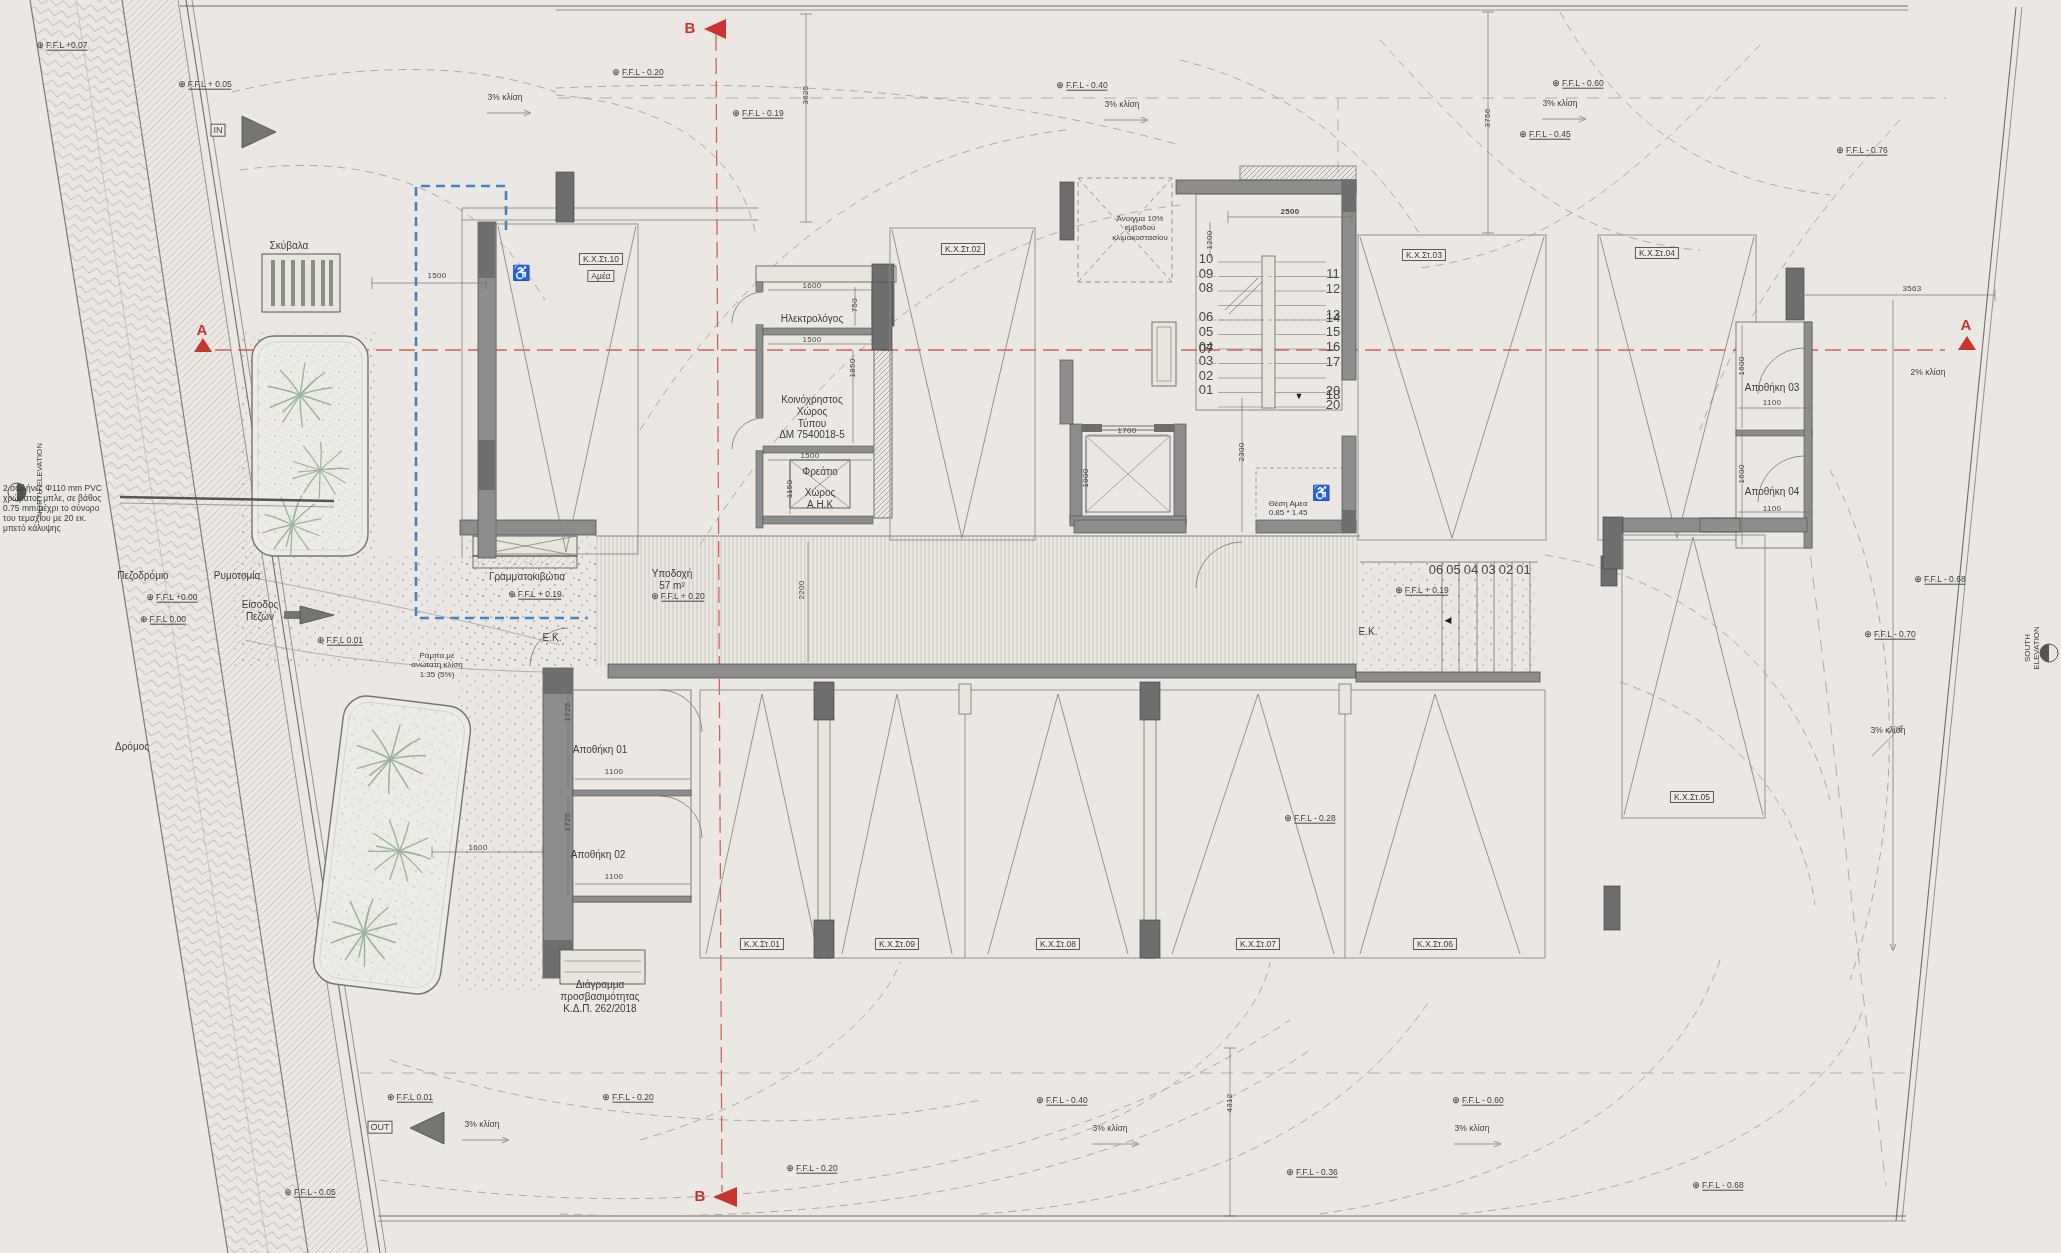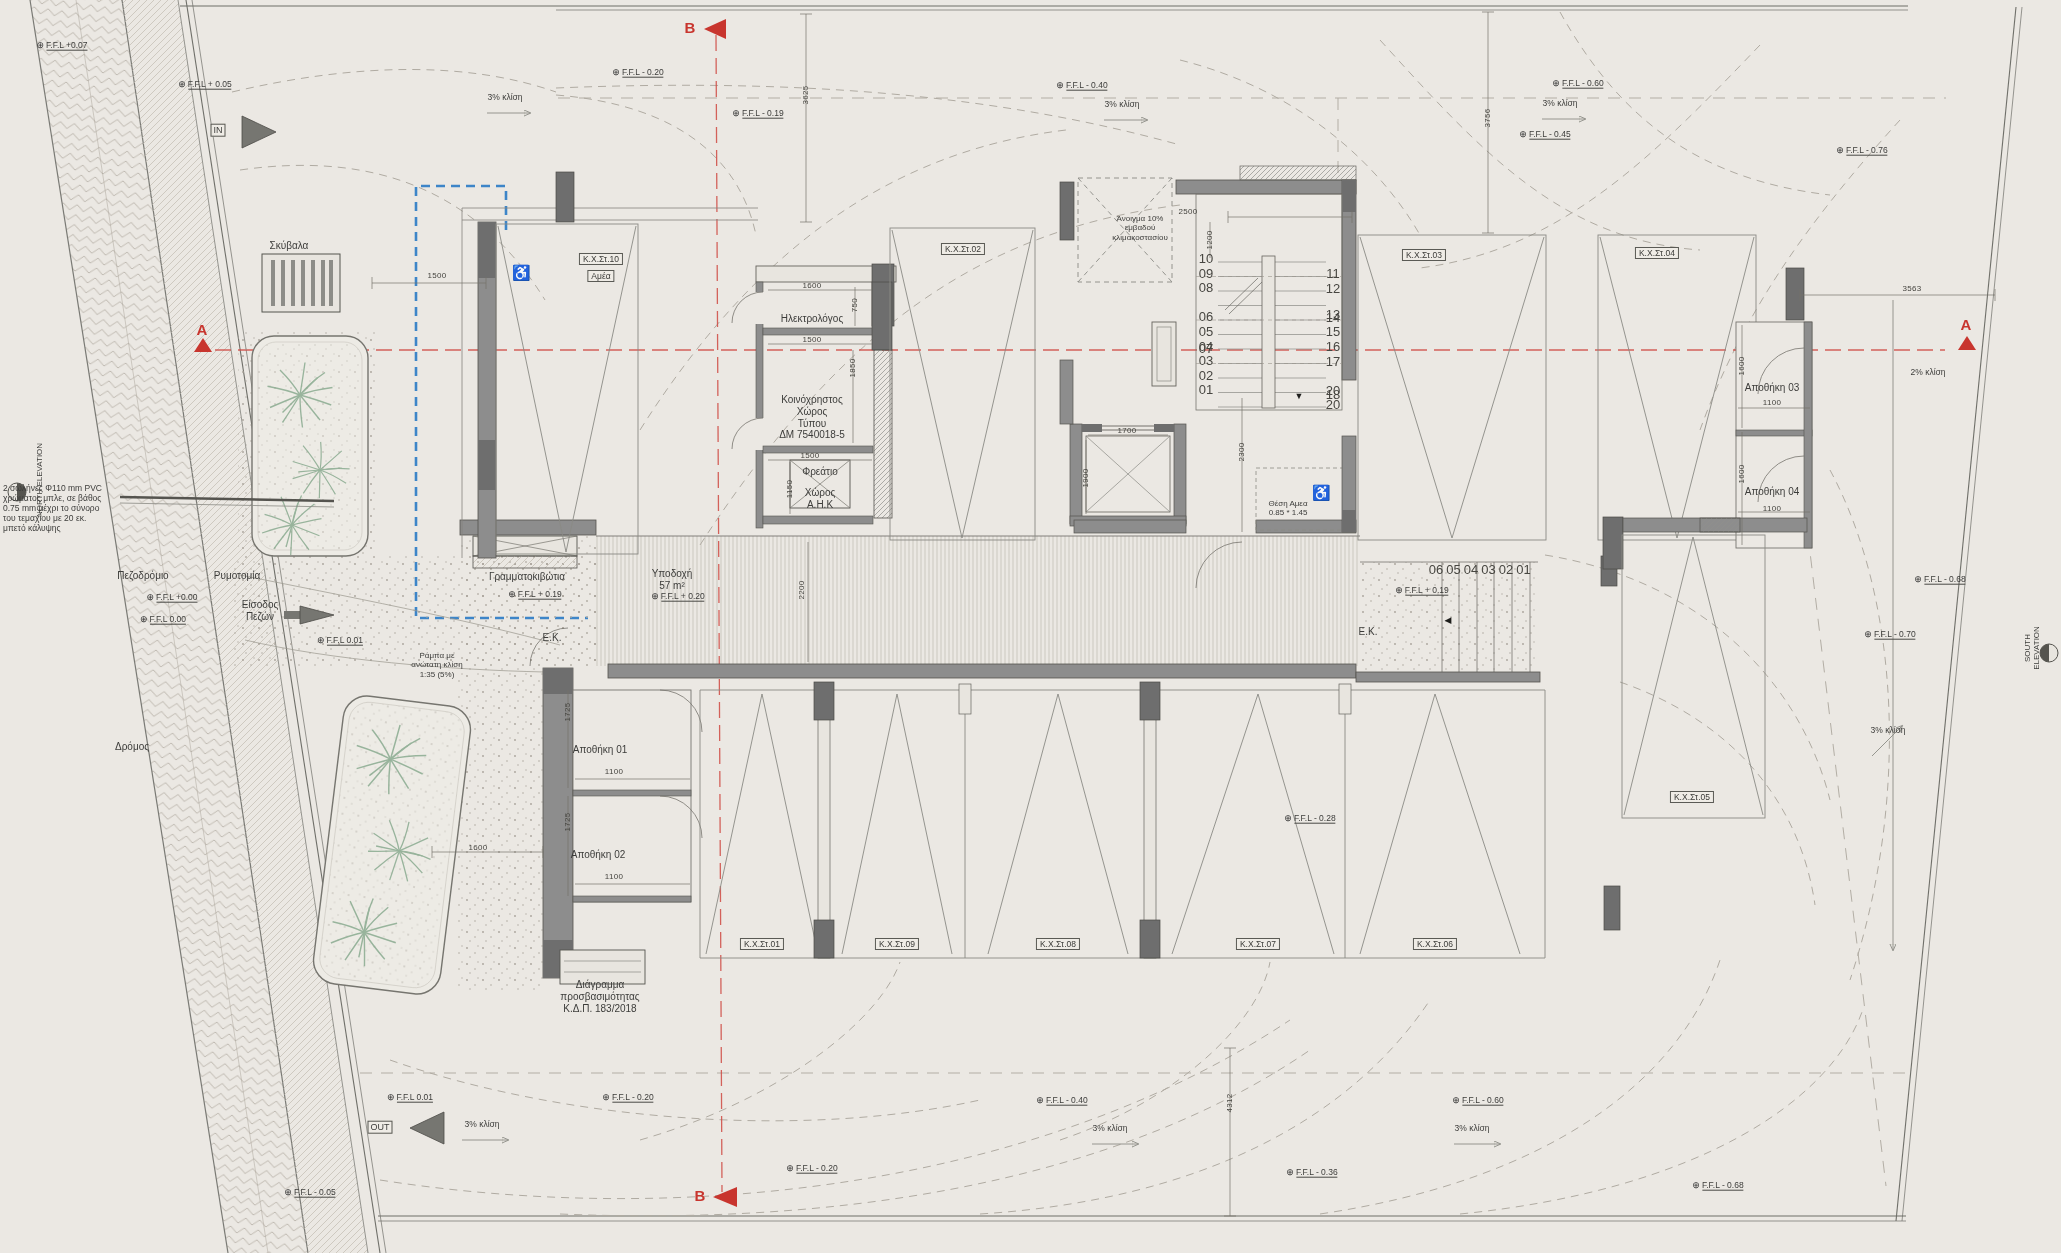--- a/index.html
+++ b/index.html
@@ -510,21 +510,21 @@
       <div class="lbl room" style="left: 598px; top: 855px; transform: translate(-50%, -50%);">Αποθήκη 02</div>
       <div class="lbl room" style="left: 1772px; top: 388px; transform: translate(-50%, -50%);">Αποθήκη 03</div>
       <div class="lbl room" style="left: 1772px; top: 492px; transform: translate(-50%, -50%);">Αποθήκη 04</div>
       <div class="lbl tiny" style="left: 1288px; top: 508px; transform: translate(-50%, -50%);">Θέση Αμεα
 0.85 * 1.45</div>
       <div class="lbl tiny" style="left: 1140px; top: 228px; transform: translate(-50%, -50%);">Άνοιγμα 10%
 εμβαδού
 κλιμακοστασίου</div>
       <div class="lbl room" style="left: 600px; top: 997px; transform: translate(-50%, -50%);">Διάγραμμα
 προσβασιμότητας
-Κ.Δ.Π. 183/2018</div>
+Κ.Δ.Π. 262/2018</div>
       <div class="lbl tiny" style="left: 437px; top: 665px; transform: translate(-50%, -50%);">Ράμπα με
 ανώτατη κλίση
 1:35 (5%)</div>
       <div class="lbl room" style="left: 143px; top: 576px; transform: translate(-50%, -50%);">Πεζοδρόμιο</div>
       <div class="lbl room" style="left: 237px; top: 576px; transform: translate(-50%, -50%);">Ρυμοτομία</div>
       <div class="lbl room" style="left: 260px; top: 611px; transform: translate(-50%, -50%);">Είσοδος
 Πεζών</div>
       <div class="lbl room" style="left: 132px; top: 747px; transform: translate(-50%, -50%);">Δρόμος</div>
       <div class="lbl note" style="left: 3px; top: 508px; transform: translate(0px, -50%);">2 σωλήνες Φ110 mm PVC
 χρώματος μπλε, σε βάθος
@@ -540,21 +540,21 @@
       <div class="lbl sec" style="left: 202px; top: 330px; transform: translate(-50%, -50%);">A</div>
       <div class="lbl sec" style="left: 1966px; top: 325px; transform: translate(-50%, -50%);">A</div>
       <div class="lbl glyph" style="left: 1299px; top: 396px; transform: translate(-50%, -50%);">▼</div>
       <div class="lbl glyph" style="left: 1448px; top: 620px; transform: translate(-50%, -50%);">◀</div>
       <div class="lbl wc" style="left: 522px; top: 273px; transform: translate(-50%, -50%);">♿</div>
       <div class="lbl wc" style="left: 1322px; top: 493px; transform: translate(-50%, -50%);">♿</div>
       <div class="lbl dim" style="left: 437px; top: 276px; transform: translate(-50%, -50%);">1500</div>
       <div class="lbl dim" style="left: 806px; top: 95px; transform: translate(-50%, -50%) rotate(-90deg);">3625</div>
       <div class="lbl dim" style="left: 1488px; top: 118px; transform: translate(-50%, -50%) rotate(-90deg);">3756</div>
       <div class="lbl dim" style="left: 1912px; top: 289px; transform: translate(-50%, -50%);">3563</div>
-      <div class="lbl dim" style="left: 1188px; top: 212px; transform: translate(-50%, -50%);">2500</div>
+      <div class="lbl dim" style="left: 1290px; top: 212px; transform: translate(-50%, -50%); font-weight: bold;">2500</div>
       <div class="lbl dim" style="left: 1210px; top: 240px; transform: translate(-50%, -50%) rotate(-90deg);">1200</div>
       <div class="lbl dim" style="left: 812px; top: 286px; transform: translate(-50%, -50%);">1600</div>
       <div class="lbl dim" style="left: 855px; top: 305px; transform: translate(-50%, -50%) rotate(-90deg);">750</div>
       <div class="lbl dim" style="left: 812px; top: 340px; transform: translate(-50%, -50%);">1500</div>
       <div class="lbl dim" style="left: 853px; top: 368px; transform: translate(-50%, -50%) rotate(-90deg);">1850</div>
       <div class="lbl dim" style="left: 810px; top: 456px; transform: translate(-50%, -50%);">1500</div>
       <div class="lbl dim" style="left: 790px; top: 489px; transform: translate(-50%, -50%) rotate(-90deg);">1150</div>
       <div class="lbl dim" style="left: 1127px; top: 431px; transform: translate(-50%, -50%);">1700</div>
       <div class="lbl dim" style="left: 1086px; top: 478px; transform: translate(-50%, -50%) rotate(-90deg);">1900</div>
       <div class="lbl dim" style="left: 1242px; top: 452px; transform: translate(-50%, -50%) rotate(-90deg);">2300</div>

